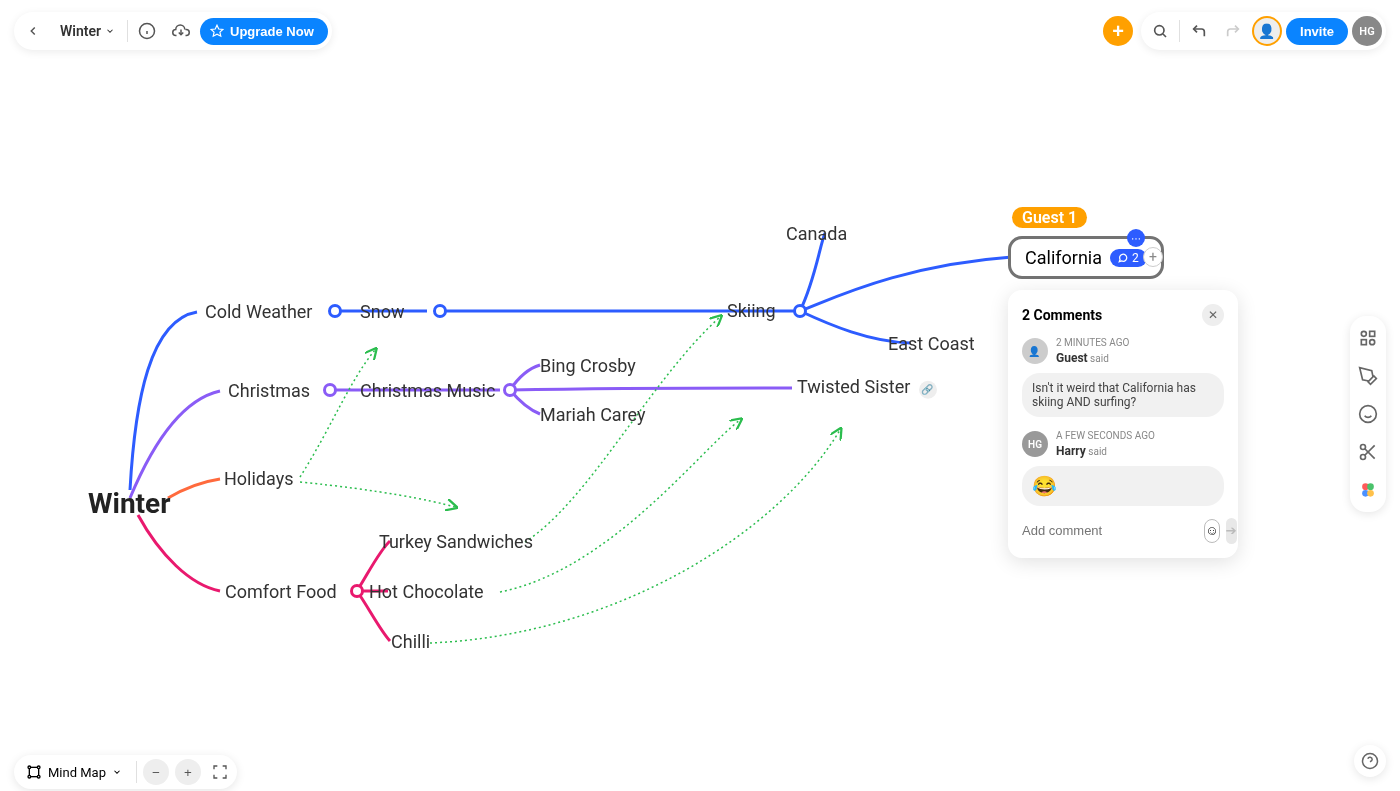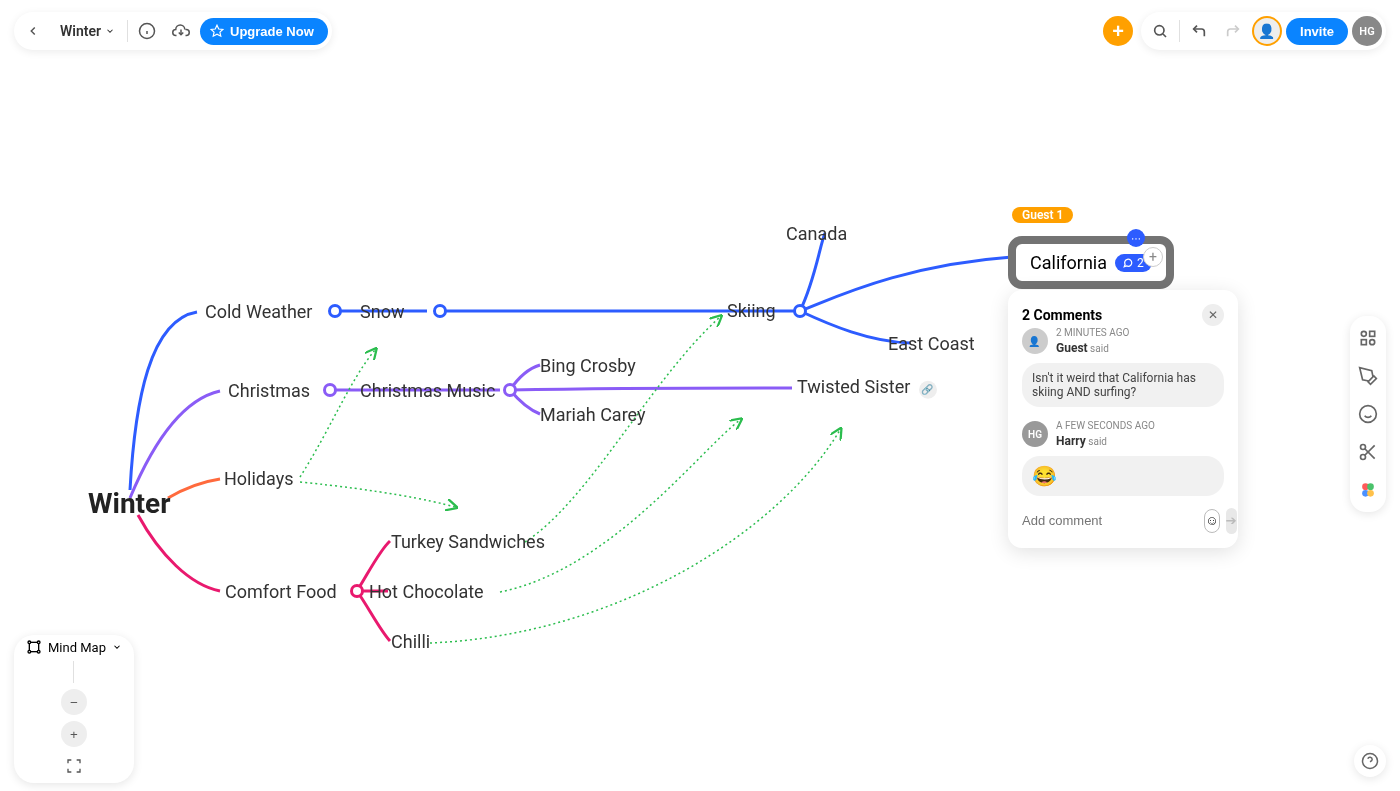--- a/index.html
+++ b/index.html
@@ -22,47 +22,47 @@
 
 .canvas { position: absolute; inset: 0; }
 svg.edges { position: absolute; inset: 0; width: 1400px; height: 791px; pointer-events: none; }
 .node { position: absolute; font-size: 18px; color: #333; white-space: nowrap; transform: translateY(-50%); }
 .root-node { font-size: 28px; font-weight: 700; color: #222; }
 .connector-dot { position: absolute; width: 14px; height: 14px; border-radius: 7px; background: #fff; border: 3px solid #2d5cff; transform: translate(-50%,-50%); }
 .connector-dot.purple { border-color: #8a5cf6; }
 .connector-dot.pink { border-color: #e9196e; }
 
 
-.selected-node { position: absolute; border: 8px solid #737373; border-radius: 14px; padding: 8px 14px; display: flex; align-items: center; gap: 8px; font-size: 18px; background: #fff; }
+.selected-node { position: absolute; border: 3px solid #737373; border-radius: 14px; padding: 8px 14px; display: flex; align-items: center; gap: 8px; font-size: 18px; background: #fff; }
 .comment-badge { background: #2d5cff; color: #fff; border-radius: 10px; padding: 2px 8px; font-size: 12px; display: flex; align-items: center; gap: 4px; }
-.guest-tag { position: absolute; background: #ffa000; color: #fff; border-radius: 12px; padding: 1px 10px; font-size: 12px; font-weight: 600; }
+.guest-tag { position: absolute; background: #ffa000; color: #fff; border-radius: 12px; padding: 1px 10px; font-size: 16px; font-weight: 600; }
 .node-menu-dot { position: absolute; width: 18px; height: 18px; border-radius: 9px; background: #2d5cff; color: #fff; display: flex; align-items: center; justify-content: center; font-size: 10px; cursor: pointer; }
 .node-add { position:absolute; width:20px; height:20px; border-radius:10px; border:1px solid #ccc; display:flex; align-items:center; justify-content:center; font-size:14px; color:#888; cursor:pointer; background:#fff; }
 
 
 .comments-pop { position: absolute; width: 230px; background: #fff; border-radius: 14px; box-shadow: 0 4px 20px rgba(0,0,0,0.12); padding: 14px; }
-.comments-pop h4 { font-size: 14px; font-weight: 700; margin-bottom: 0; display: flex; justify-content: space-between; align-items: center; }
+.comments-pop h4 { font-size: 14px; font-weight: 700; margin-bottom: 10px; display: flex; justify-content: space-between; align-items: center; }
 .close-x { width: 22px; height: 22px; border-radius: 11px; background: #eee; border: none; display: flex; align-items: center; justify-content: center; cursor: pointer; font-size: 12px; color:#666;}
 .comment { margin-bottom: 12px; }
 .comment-head { display: flex; align-items: center; gap: 8px; margin-bottom: 6px; }
 .comment-avatar { width: 26px; height: 26px; border-radius: 13px; background: #999; color: #fff; display: flex; align-items: center; justify-content: center; font-size: 10px; font-weight: 600; }
 .comment-meta { font-size: 10px; color: #888; line-height: 1.4; }
 .comment-meta strong { color: #333; font-size: 12px; }
 .comment-body { background: #f1f1f1; border-radius: 18px; padding: 8px 10px; font-size: 12px; color: #444; }
 .comment-input { display: flex; align-items: center; gap: 6px; margin-top: 6px; }
 .comment-input input { flex: 1; border: none; outline: none; font-size: 13px; color: #888; }
 .emoji-btn { width: 24px; height: 24px; border: 1px solid #bbb; border-radius: 12px; background: none; cursor: pointer; display:flex; align-items:center; justify-content:center;}
 .send-btn { width: 26px; height: 26px; border-radius: 13px; background: #e8e8e8; border: none; cursor: pointer; display:flex; align-items:center; justify-content:center; color:#bbb;}
 
 
 .right-tools { position: absolute; right: 14px; top: 316px; background: #fff; border-radius: 16px; box-shadow: 0 2px 10px rgba(0,0,0,0.1); padding: 8px 4px; display: flex; flex-direction: column; gap: 10px; align-items: center; }
 .tool-btn { width: 28px; height: 28px; border: none; background: transparent; cursor: pointer; display: flex; align-items: center; justify-content: center; color: #666; }
 
 
-.bottom-bar { position: absolute; bottom: 8px; left: 14px; display: flex; align-items: center; gap: 6px; background: #fff; border-radius: 20px; box-shadow: 0 2px 10px rgba(0,0,0,0.1); padding: 4px; flex-direction: column; }
+.bottom-bar { position: absolute; bottom: 2px; left: 14px; display: flex; align-items: center; gap: 6px; background: #fff; border-radius: 20px; box-shadow: 0 2px 10px rgba(0,0,0,0.1); padding: 4px; }
 .view-label { font-size: 13px; padding: 0 8px; display: flex; align-items: center; gap: 6px; cursor:pointer; }
 .help-btn { position: absolute; bottom: 14px; right: 14px; width: 32px; height: 32px; border-radius: 16px; background: #fff; box-shadow: 0 2px 10px rgba(0,0,0,0.1); display: flex; align-items: center; justify-content: center; cursor: pointer; border: none; color: #666; }
 
 .link-icon { display:inline-flex; width:18px; height:18px; border-radius:9px; background:#eee; align-items:center; justify-content:center; margin-left:4px; font-size:10px; color:#888;}
 </style>
 </head>
 <body>
 
 <div class="canvas">
 <svg class="edges">
@@ -127,21 +127,21 @@
 <div class="node" style="left:228px; top:390px;">Christmas</div>
 <div class="node" style="left:360px; top:390px;">Christmas Music</div>
 <div class="node" style="left:540px; top:365px;">Bing Crosby</div>
 <div class="node" style="left:540px; top:414px;">Mariah Carey</div>
 <div class="node" style="left:797px; top:387px;">
   <span>Twisted Sister</span>
   <span class="link-icon">🔗</span>
 </div>
 <div class="node" style="left:224px; top:478px;">Holidays</div>
 <div class="node" style="left:225px; top:591px;">Comfort Food</div>
-<div class="node" style="left:391px; top:541px;">Turkey Sandwiches</div>
+<div class="node" style="left:379px; top:541px;">Turkey Sandwiches</div>
 <div class="node" style="left:369px; top:591px;">Hot Chocolate</div>
 <div class="node" style="left:391px; top:641px;">Chilli</div>
 
 <div class="guest-tag" style="left:1012px; top:207px;">Guest 1</div>
 <div class="selected-node" style="left:1008px; top:236px;">
   <span>California</span>
   <span class="comment-badge">
     <svg width="10" height="10" viewBox="0 0 24 24" fill="none" stroke="white" stroke-width="3">
           <path d="M21 11.5a8.38 8.38 0 0 1-8.5 8.5 8.5 8.5 0 0 1-4-1L3 21l2-5.5a8.5 8.5 0 1 1 16-4z"></path>
         </svg>

